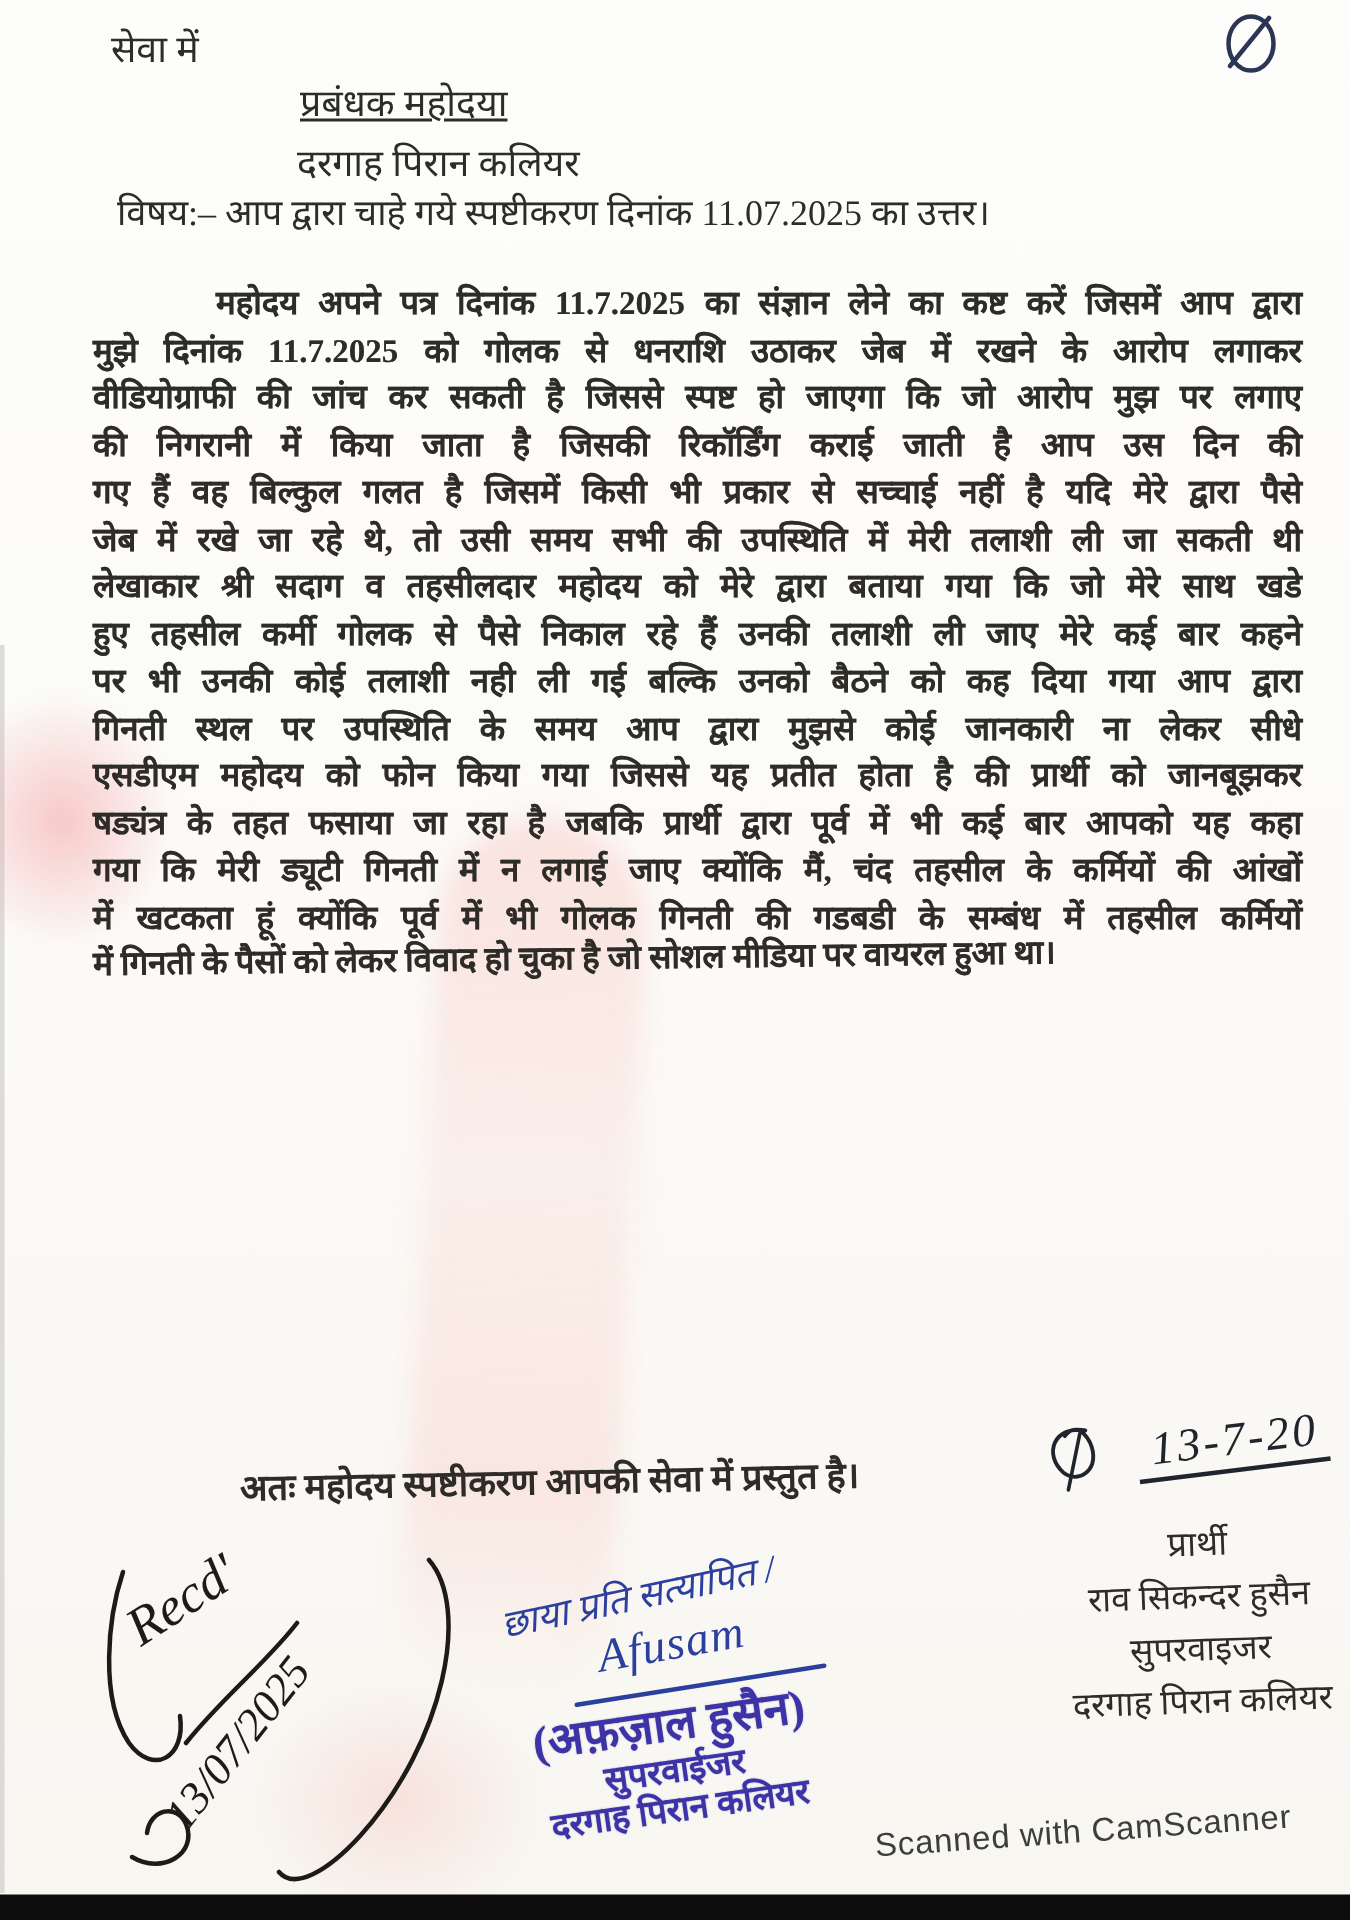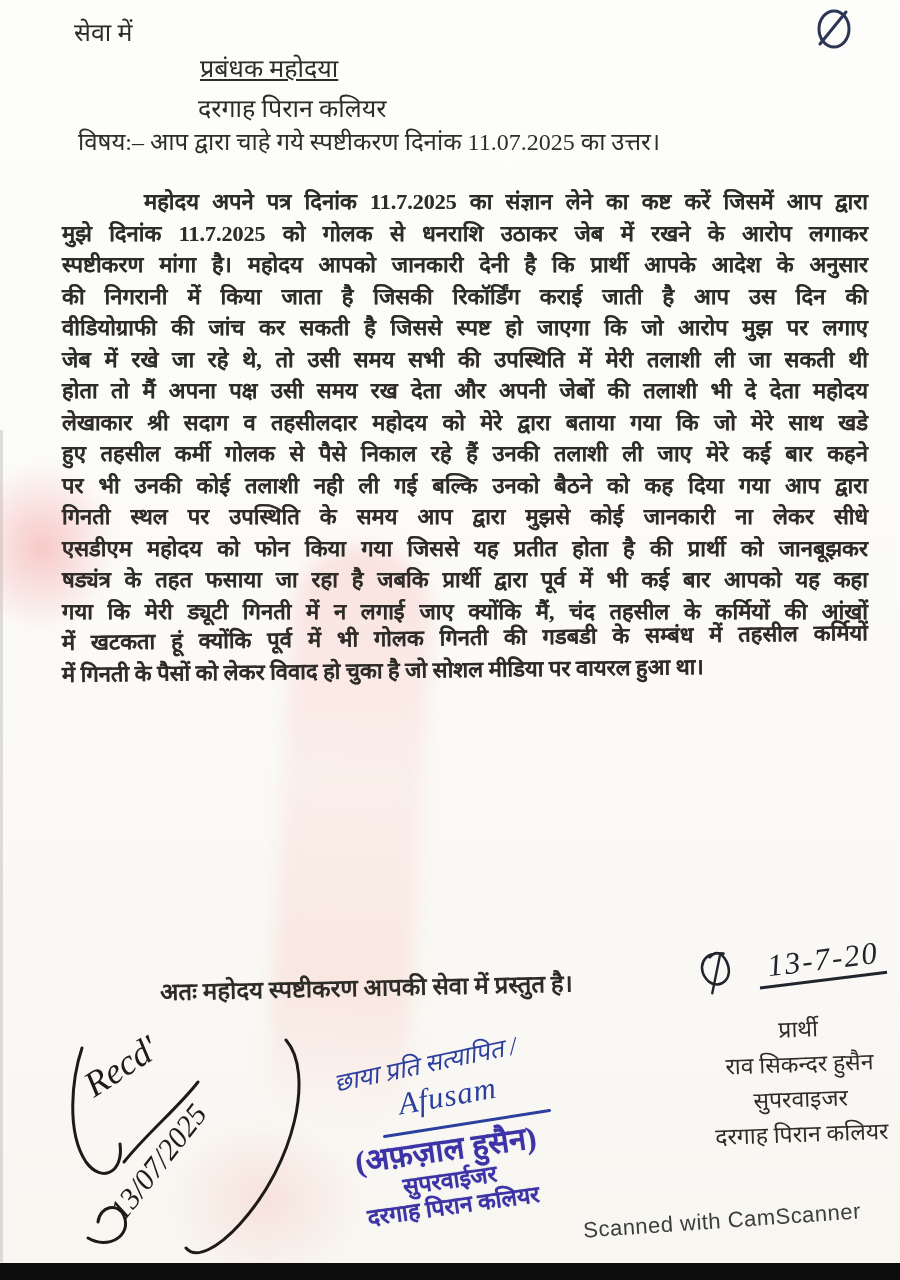--- a/index.html
+++ b/index.html
@@ -81,33 +81,32 @@
   <div class="abs recipient1">प्रबंधक महोदया</div>
   <div class="abs recipient2">दरगाह पिरान कलियर</div>
   <div class="abs subject">विषय:– आप द्वारा चाहे गये स्पष्टीकरण दिनांक 11.07.2025 का उत्तर।</div>
 
   <div class="abs body-text">
 
       <div class="body-line">महोदय अपने पत्र दिनांक 11.7.2025 का संज्ञान लेने का कष्ट करें जिसमें आप द्वारा</div>
 
       <div class="body-line">मुझे दिनांक 11.7.2025 को गोलक से धनराशि उठाकर जेब में रखने के आरोप लगाकर</div>
 
-      <div class="body-line">स्पष्टीकरण मांगा है। महोदय आपको जानकारी देनी है कि प्रार्थी आपके आदेश के अनुसार</div>
 
+
+      <div class="body-line">वीडियोग्राफी की जांच कर सकती है जिससे स्पष्ट हो जाएगा कि जो आरोप मुझ पर लगाए</div>
 
       <div class="body-line">की निगरानी में किया जाता है जिसकी रिकॉर्डिंग कराई जाती है आप उस दिन की</div>
 
-      <div class="body-line">वीडियोग्राफी की जांच कर सकती है जिससे स्पष्ट हो जाएगा कि जो आरोप मुझ पर लगाए</div>
-
+      <div class="body-line">गए हैं वह बिल्कुल गलत है जिसमें किसी भी प्रकार से सच्चाई नहीं है यदि मेरे द्वारा पैसे</div>
 
       <div class="body-line">जेब में रखे जा रहे थे, तो उसी समय सभी की उपस्थिति में मेरी तलाशी ली जा सकती थी</div>
 
 
 
-      <div class="body-line">होता तो मैं अपना पक्ष उसी समय रख देता और अपनी जेबों की तलाशी भी दे देता महोदय</div>
 
 
 
 
       <div class="body-line">लेखाकार श्री सदाग  व तहसीलदार महोदय को मेरे द्वारा बताया गया कि जो मेरे साथ खडे</div>
 
       <div class="body-line">हुए तहसील कर्मी  गोलक से पैसे निकाल रहे हैं उनकी तलाशी ली जाए मेरे कई बार कहने</div>
 
       <div class="body-line">पर भी उनकी कोई तलाशी नही ली गई बल्कि उनको बैठने को कह दिया गया  आप द्वारा</div>
 

